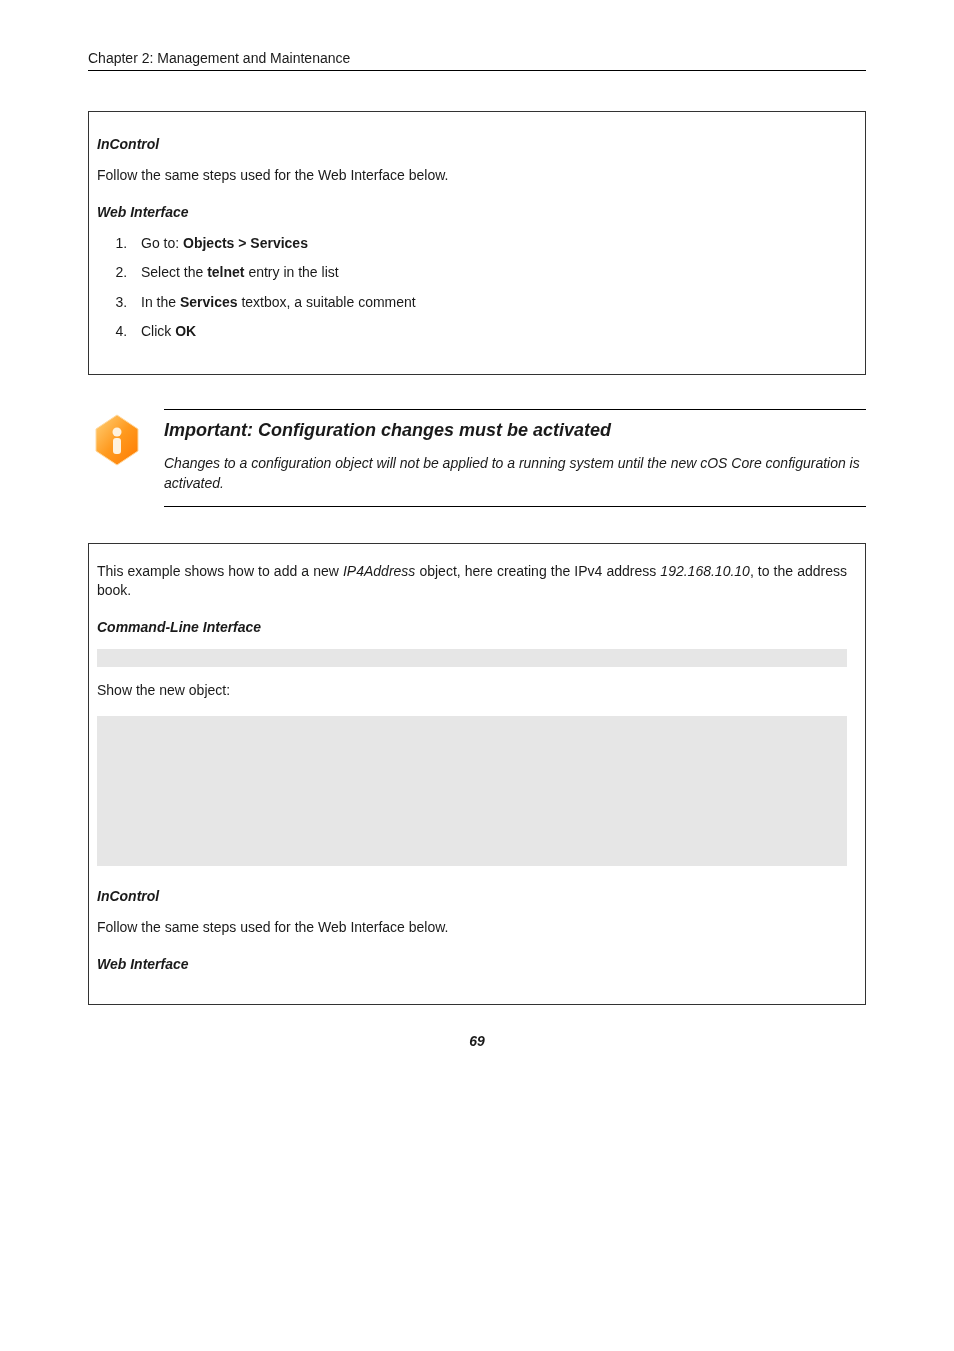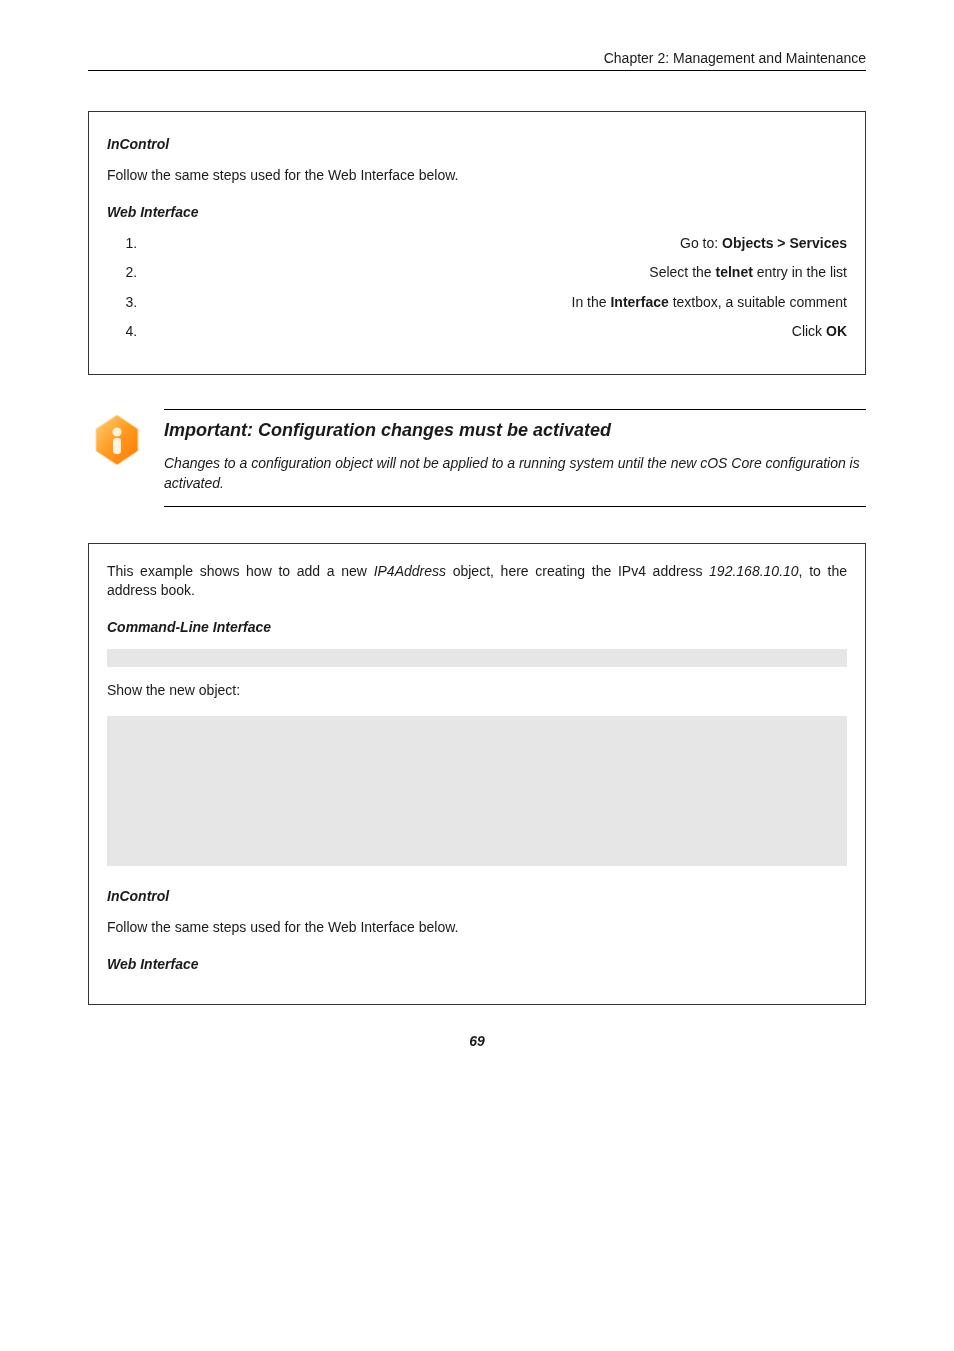--- a/index.html
+++ b/index.html
@@ -13,43 +13,41 @@
   }
   .page {
     padding: 50px 88px 40px 88px;
   }
   .top-bar {
     border-bottom: 1px solid #000;
     padding-bottom: 4px;
     margin-bottom: 40px;
   }
   .chapter {
-    text-align: right;
     font-size: 14px;
   }
   .box {
     border: 1px solid #333;
-    padding: 18px 18px 18px 18px;
+    padding: 18px 18px 18px 8px;
     margin-bottom: 28px;
   }
   .section-heading {
     font-style: italic;
     font-weight: bold;
     font-size: 14px;
     margin: 6px 0 14px 0;
   }
   .para {
     margin: 0 0 18px 0;
     line-height: 1.4;
     font-size: 14px;
   }
   ol.steps {
     margin: 0 0 14px 0;
     padding-left: 34px;
-    text-align: right;
   }
   ol.steps li {
     margin: 10px 0;
     padding-left: 10px;
     line-height: 1.4;
   }
   .callout {
     display: flex;
     align-items: flex-start;
     margin: 2px 0 36px 0;
@@ -130,21 +128,21 @@
 
     <div class="section-heading">Web Interface</div>
     <ol class="steps">
       <li>
         <span>Go to: </span><b>Objects &gt; Services</b>
       </li>
       <li>
         <span>Select the </span><b>telnet</b><span> entry in the list</span>
       </li>
       <li>
-        <span>In the </span><b>Interface</b><span> textbox, a suitable comment</span>
+        <span>In the </span><b>Services</b><span> textbox, a suitable comment</span>
       </li>
       <li>
         <span>Click </span><b>OK</b>
       </li>
     </ol>
   </div>
 
   <div class="callout">
     <div class="callout-icon">
       <svg width="54" height="54" viewBox="0 0 54 54">

